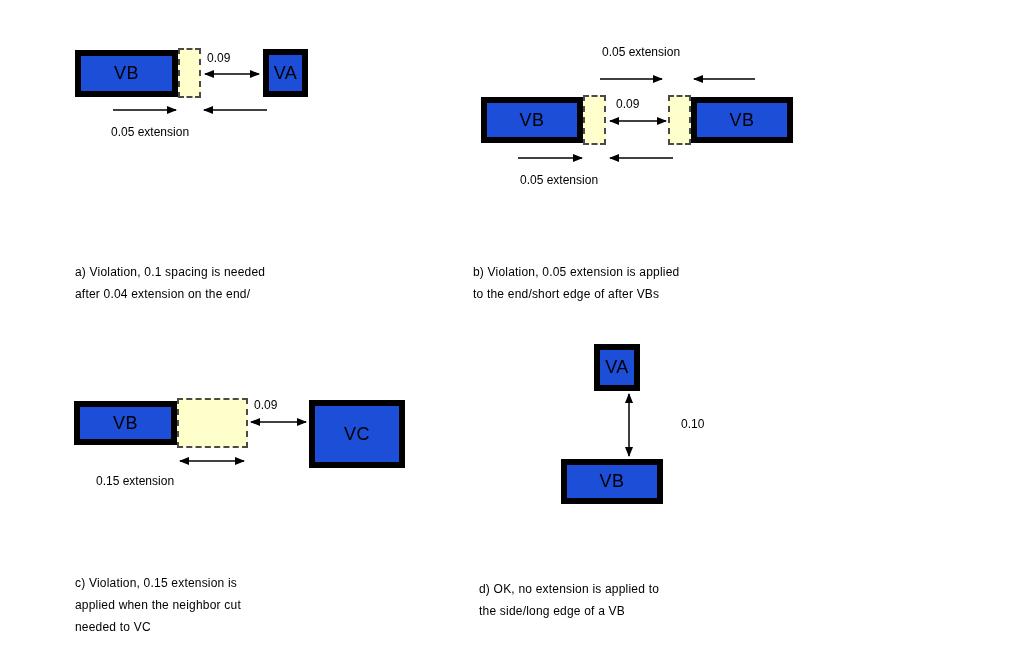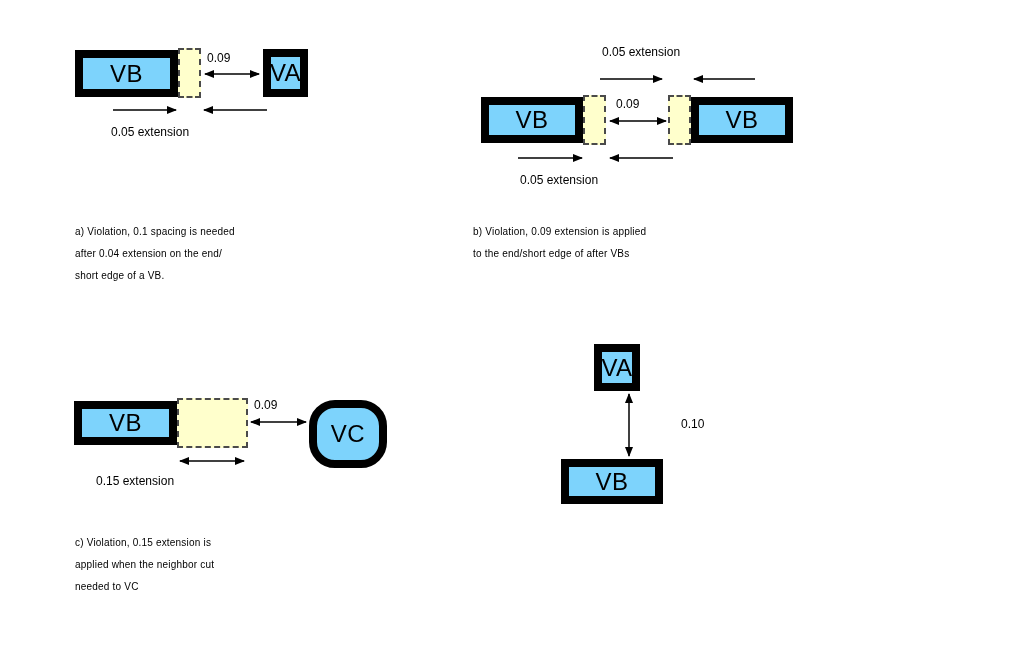--- a/index.html
+++ b/index.html
@@ -14,44 +14,45 @@
   }
   .overlay {
     position: absolute;
     left: 0; top: 0;
     width: 1013px; height: 665px;
     pointer-events: none;
   }
   .box {
     position: absolute;
     box-sizing: border-box;
-    border: 8px solid #000000;
-    background: #7dd3fc;
+    border: 6px solid #000000;
+    background: #1d4ed8;
     display: flex;
     align-items: center;
     justify-content: center;
-    font-size: 24px;
+    font-size: 18px;
     letter-spacing: 0.5px;
   }
   .ext {
     position: absolute;
     box-sizing: border-box;
     border: 2px dashed #4a4a4a;
   }
   .lbl {
     position: absolute;
     white-space: nowrap;
     font-size: 12px;
     line-height: 18px;
   }
   .caption {
     position: absolute;
-    font-size: 10px;
+    font-size: 12px;
     line-height: 22px;
     letter-spacing: 0.2px;
+    margin-top: 40px;
   }
   svg line { stroke: #000; stroke-width: 1.5; }
 </style>
 </head>
 <body style="background: rgb(255, 255, 255);">
 
 <div class="canvas">
 
   <svg class="overlay" viewBox="0 0 1013 665">
     <defs>
@@ -77,43 +78,46 @@
   </svg>
 
   <div class="ext" style="left: 178px; top: 48px; width: 23px; height: 50px; background: rgb(255, 255, 204);"></div>
   <div class="box" style="left:75px; top:50px; width:103px; height:47px;">VB</div>
   <div class="box" style="left:263px; top:49px; width:45px; height:48px;">VA</div>
   <div class="lbl" style="left:207px; top:49px;">0.09</div>
   <div class="lbl" style="left:111px; top:123px;">0.05 extension</div>
   <div class="caption" style="left:75px; top:221px; width:370px;">
     <div>a) Violation, 0.1 spacing is needed</div>
     <div>after 0.04 extension on the end/</div>
-    <div>short edge of a VB.</div>
   </div>
 
   <div class="lbl" style="left:602px; top:43px;">0.05 extension</div>
   <div class="ext" style="left: 583px; top: 95px; width: 23px; height: 50px; background: rgb(255, 255, 204);"></div>
   <div class="ext" style="left: 668px; top: 95px; width: 23px; height: 50px; background: rgb(255, 255, 204);"></div>
   <div class="box" style="left:481px; top:97px; width:102px; height:46px;">VB</div>
   <div class="box" style="left:691px; top:97px; width:102px; height:46px;">VB</div>
   <div class="lbl" style="left:616px; top:95px;">0.09</div>
   <div class="lbl" style="left:520px; top:171px;">0.05 extension</div>
   <div class="caption" style="left:473px; top:221px; width:340px;">
-    <div>b) Violation, 0.09 extension is applied</div>
+    <div>b) Violation, 0.05 extension is applied</div>
     <div>to the end/short edge of after VBs</div>
   </div>
 
   <div class="ext" style="left: 177px; top: 398px; width: 71px; height: 50px; background: rgb(255, 255, 204);"></div>
   <div class="box" style="left:74px; top:401px; width:103px; height:44px;">VB</div>
-  <div class="box" style="left:309px; top:400px; width:78px; height:68px;border-radius:26px;">VC</div>
+  <div class="box" style="left:309px; top:400px; width:96px; height:68px;">VC</div>
   <div class="lbl" style="left:254px; top:396px;">0.09</div>
   <div class="lbl" style="left:96px; top:472px;">0.15 extension</div>
   <div class="caption" style="left:75px; top:532px; width:340px;">
     <div>c) Violation, 0.15 extension is</div>
     <div>applied when the neighbor cut</div>
     <div>needed to VC</div>
   </div>
 
   <div class="box" style="left:594px; top:344px; width:46px; height:47px;">VA</div>
   <div class="box" style="left:561px; top:459px; width:102px; height:45px;">VB</div>
   <div class="lbl" style="left:633px; top:415px;margin-left:48px;">0.10</div>
+  <div class="caption" style="left:479px; top:538px; width:340px;">
+    <div>d) OK, no extension is applied to</div>
+    <div>the side/long edge of a VB</div>
+  </div>
 
 </div>
 
 </body></html>

